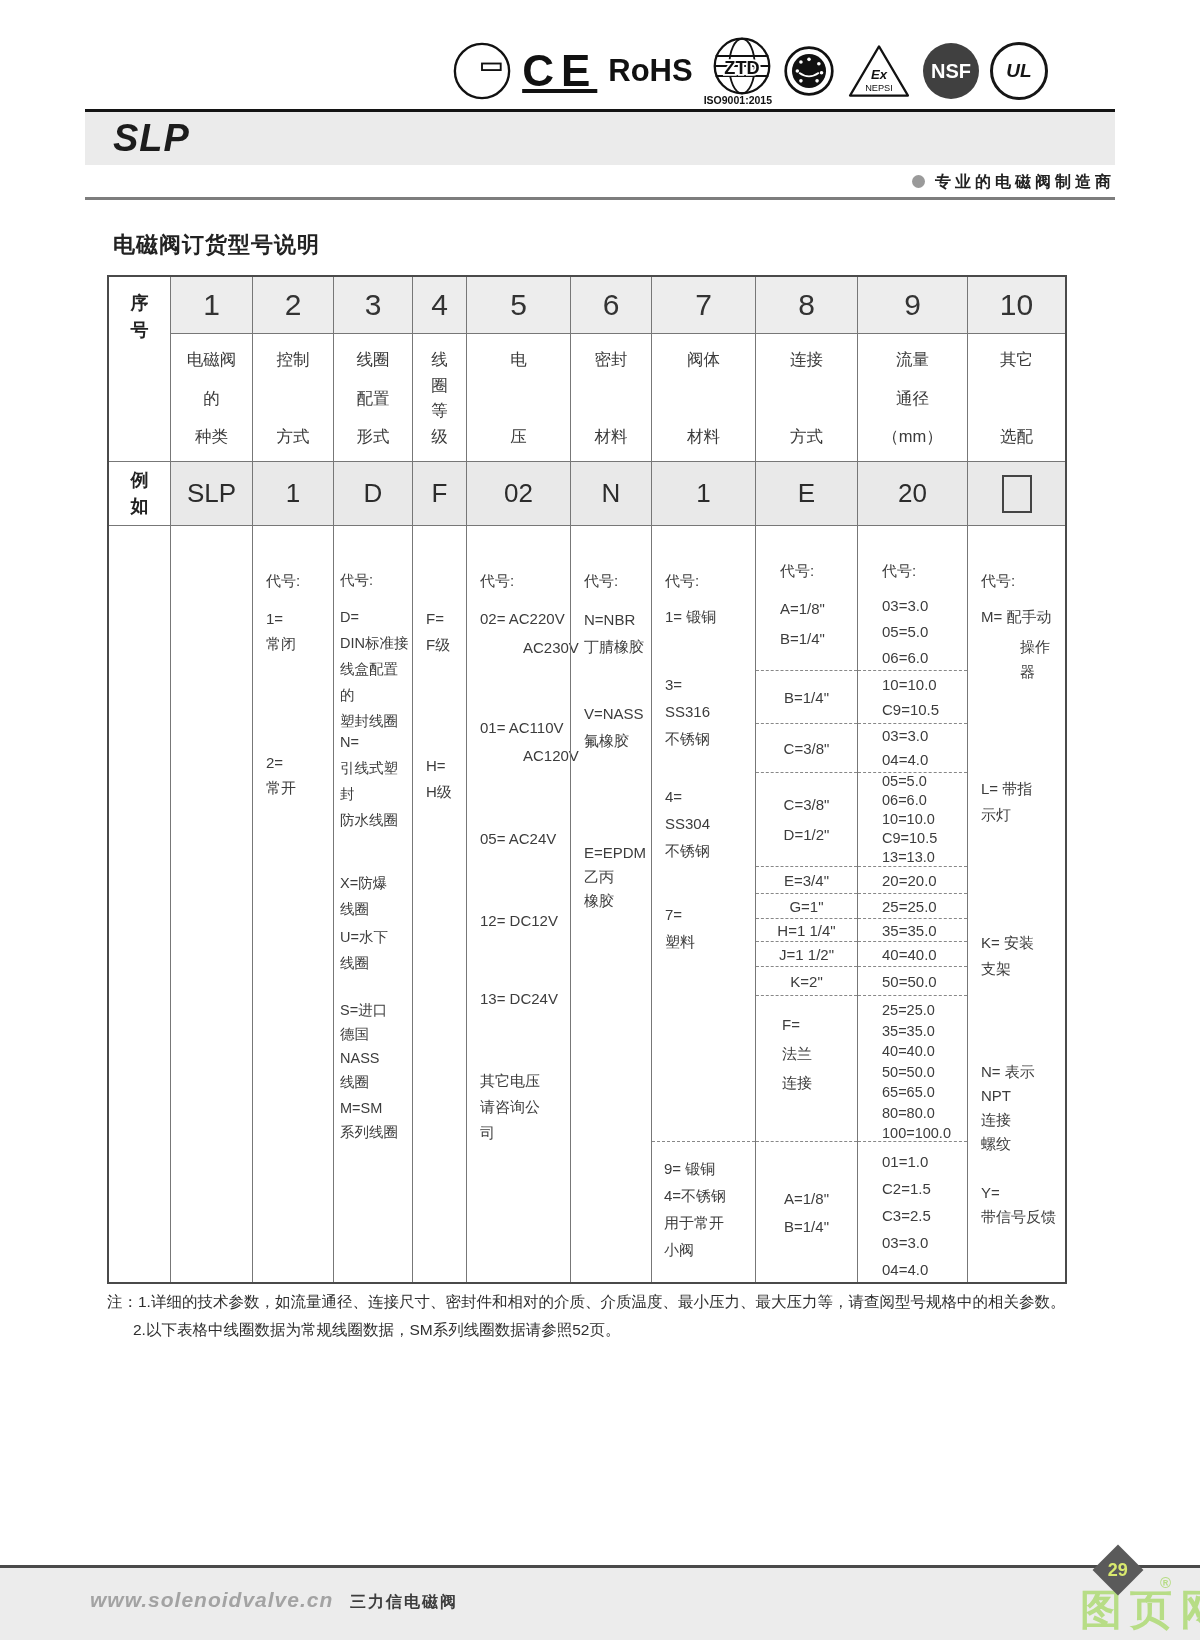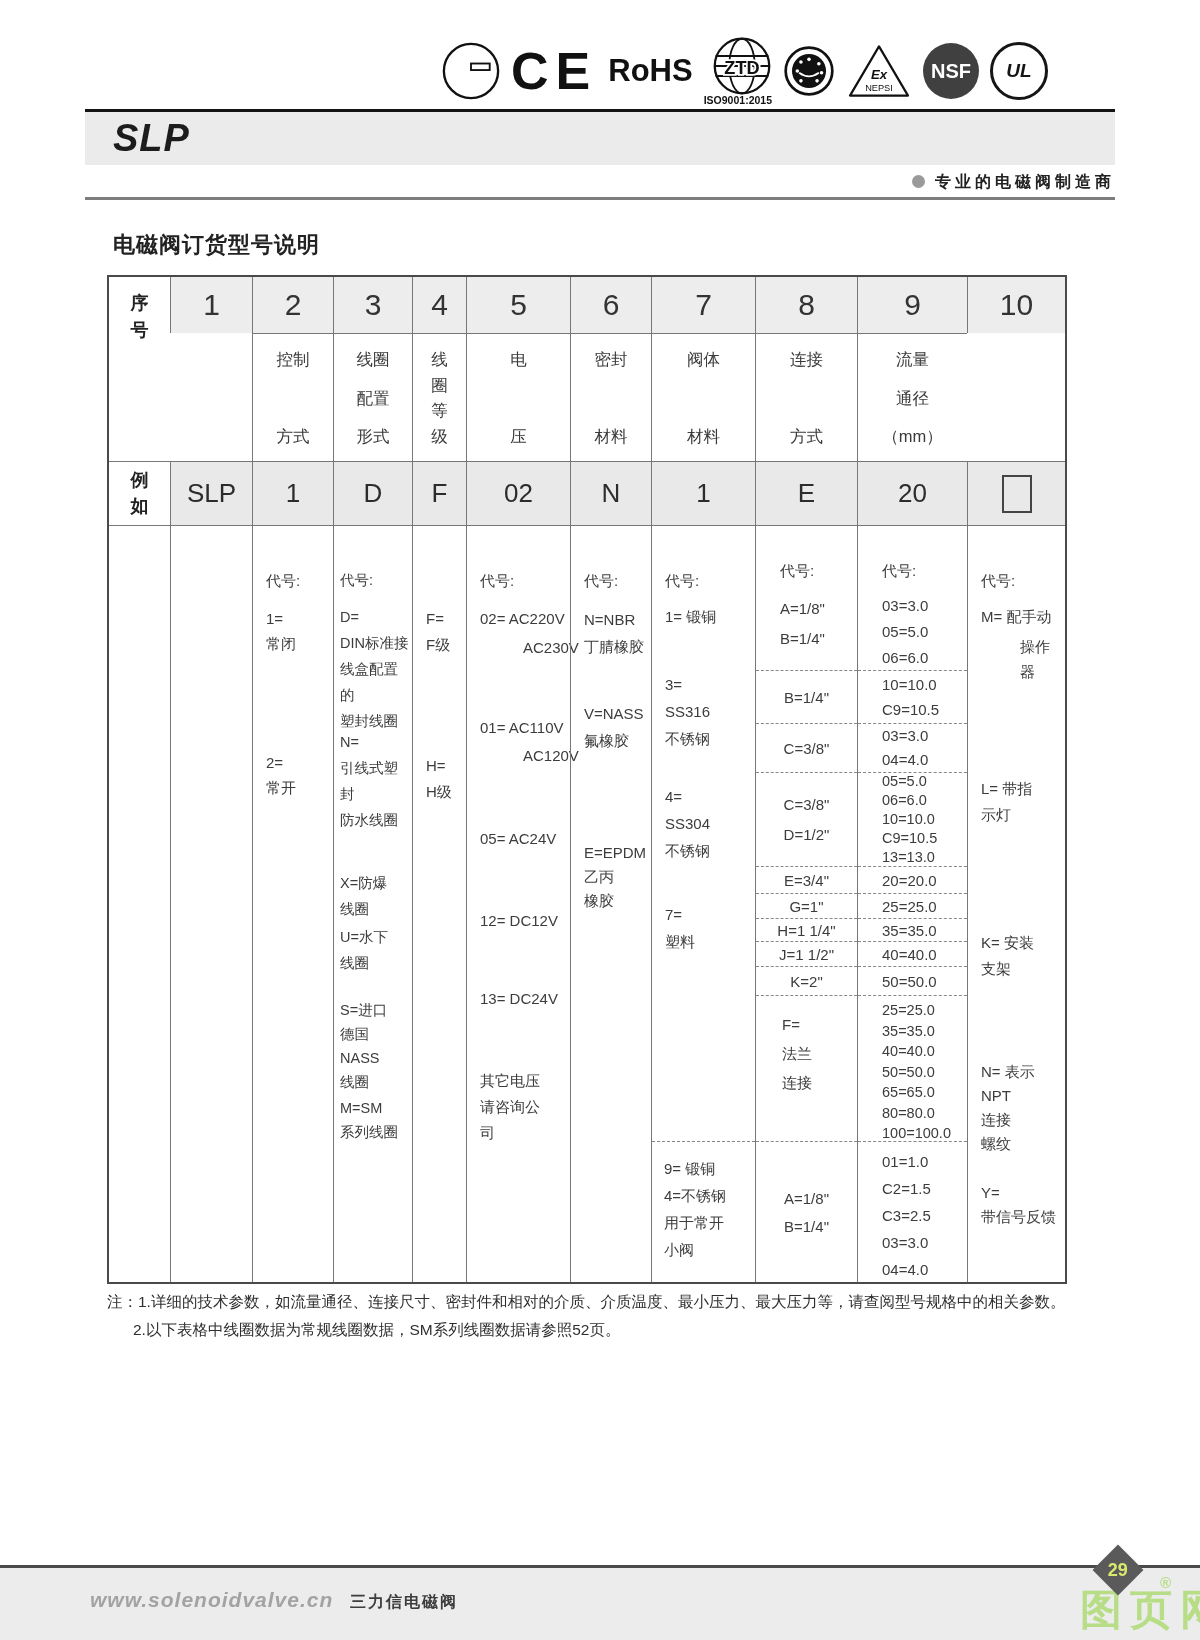--- a/index.html
+++ b/index.html
@@ -2,21 +2,21 @@
 <html><head>
 <meta charset="utf-8">
 <style>
   html,body{margin:0;padding:0;background:#fff;}
   .page{position:relative;width:1200px;height:1640px;background:#fff;overflow:hidden;
         font-family:"Liberation Sans","DejaVu Sans",sans-serif;color:#333;}
 
   
   .logos{position:absolute;top:36px;right:152px;display:flex;align-items:center;gap:11px;}
   .logo{display:flex;align-items:center;justify-content:center;position:relative;}
-  .ce-text{font-size:52px;font-weight:600;letter-spacing:7px;color:#111;}
+  .ce-text{font-size:44px;font-weight:600;letter-spacing:7px;color:#111;text-decoration:underline;}
   .rohs-text{font-size:31px;font-weight:700;color:#111;}
   .ztd-wrap{display:flex;flex-direction:column;align-items:flex-end;}
   .iso-label{font-size:10.5px;font-weight:700;color:#111;margin-top:-2px;}
   .nsf-badge{width:56px;height:56px;border-radius:50%;background:#404040;color:#fff;
              font-weight:700;font-size:20px;display:flex;align-items:center;justify-content:center;}
   .ul-badge{width:52px;height:52px;border-radius:50%;border:3px solid #161616;color:#161616;
             font-weight:700;font-style:italic;font-size:19px;display:flex;align-items:center;justify-content:center;}
 
   
   .titleband{position:absolute;left:85px;top:109px;width:1030px;height:56px;background:#ebebeb;
@@ -153,20 +153,25 @@
     <div class="cell nbt numcell" style="grid-area:1/3">2</div>
     <div class="cell nbt numcell" style="grid-area:1/4">3</div>
     <div class="cell nbt numcell" style="grid-area:1/5">4</div>
     <div class="cell nbt numcell" style="grid-area:1/6">5</div>
     <div class="cell nbt numcell" style="grid-area:1/7">6</div>
     <div class="cell nbt numcell" style="grid-area:1/8">7</div>
     <div class="cell nbt numcell" style="grid-area:1/9">8</div>
     <div class="cell nbt numcell" style="grid-area:1/10">9</div>
     <div class="cell nbt numcell" style="grid-area:1/11">10</div>
 
+    <div class="cell desccell" style="grid-area:2/2">
+        <div>电磁阀</div>
+        <div>的</div>
+        <div>种类</div>
+      </div>
     <div class="cell desccell" style="grid-area:2/3">
         <div>控制</div>
         <div>方式</div>
       </div>
     <div class="cell desccell" style="grid-area:2/4">
         <div>线圈</div>
         <div>配置</div>
         <div>形式</div>
       </div>
     <div class="cell desccell" style="grid-area:2/5">
@@ -188,20 +193,24 @@
         <div>材料</div>
       </div>
     <div class="cell desccell" style="grid-area:2/9">
         <div>连接</div>
         <div>方式</div>
       </div>
     <div class="cell desccell" style="grid-area:2/10">
         <div>流量</div>
         <div>通径</div>
         <div>（mm）</div>
+      </div>
+    <div class="cell desccell" style="grid-area:2/11">
+        <div>其它</div>
+        <div>选配</div>
       </div>
 
     <div class="cell nbl exlabel" style="grid-area:3/1">例
 如</div>
     <div class="cell excell" style="grid-area:3/2">SLP</div>
     <div class="cell excell" style="grid-area:3/3">1</div>
     <div class="cell excell" style="grid-area:3/4">D</div>
     <div class="cell excell" style="grid-area:3/5">F</div>
     <div class="cell excell" style="grid-area:3/6">02</div>
     <div class="cell excell" style="grid-area:3/7">N</div>

